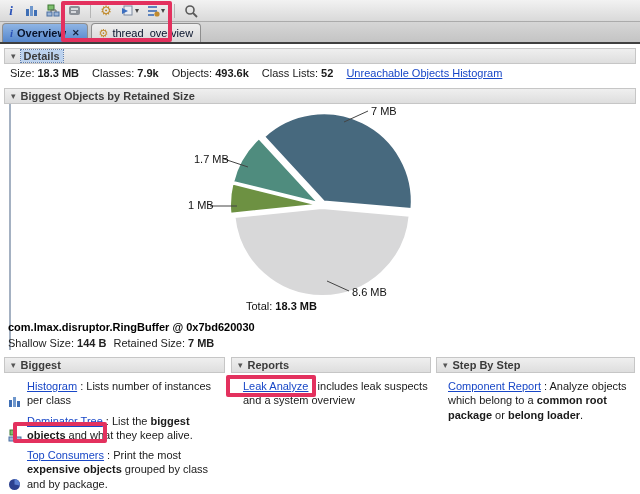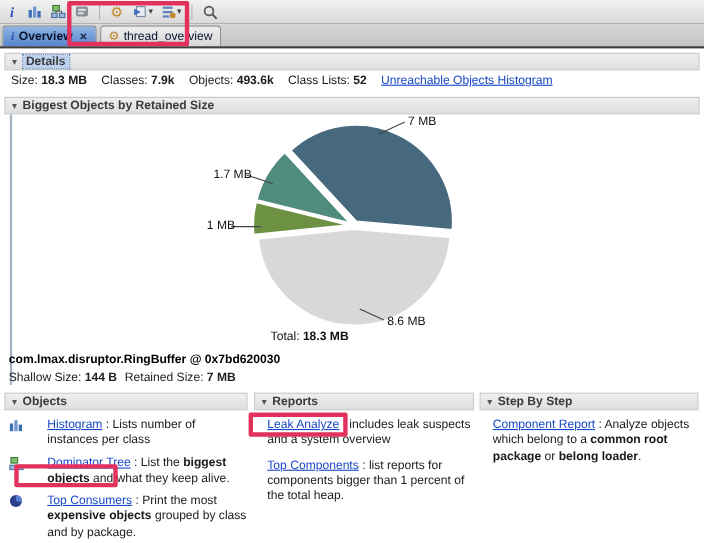--- a/index.html
+++ b/index.html
@@ -71,21 +71,21 @@
 
   .sel-obj { position:absolute; left:8px; top:321px; font-weight:bold; color:#000; }
   .sel-sizes { position:absolute; left:8px; top:337px; color:#222; }
   .sel-sizes .lab { margin-right:3px; }
   .sel-sizes b { margin-right:4px; }
 
   
   .col { position:absolute; top:357px; }
   .col .secbar { position:relative; }
   .col-body { padding:6px 0 0 4px; }
-  .item { display:flex; gap:21px; margin-bottom:6px; line-height:1.3; }
+  .item { display:flex; gap:5px; margin-bottom:6px; line-height:1.3;align-items:flex-end; }
   .item .ic { flex:0 0 14px; padding-top:1px; }
   .item .txt { flex:1; }
   .ritem { margin:0 0 8px 8px; line-height:1.3; }
 
   
   .ann { position:absolute; border:4px solid #e3315e; border-radius:2px; pointer-events:none; z-index:50; }
 
   svg { display:block; }
 </style>
 </head>
@@ -205,21 +205,21 @@
 
   <div class="sel-obj">com.lmax.disruptor.RingBuffer @ 0x7bd620030</div>
   <div class="sel-sizes">
     <span class="lab">Shallow Size:</span><b>144 B</b>
     <span class="lab">Retained Size:</span><b>7 MB</b>
   </div>
 
   <div class="col" style="left:4px; width:221px;">
     <div class="secbar" style="width:221px;">
       <span class="arrow">▾</span>
-      <span>Objects</span>
+      <span>Biggest</span>
     </div>
     <div class="col-body">
       <div class="item">
         <span class="ic">
             <svg width="13" height="13">
               <rect x="1" y="5" width="3" height="7" fill="#3f6fb5"></rect>
               <rect x="5" y="2" width="3" height="10" fill="#6f97cc"></rect>
               <rect x="9" y="6" width="3" height="6" fill="#3f6fb5"></rect>
             </svg>
           </span>
@@ -250,23 +250,20 @@
 
   <div class="col" style="left:231px; width:200px;">
     <div class="secbar" style="width:200px;">
       <span class="arrow">▾</span>
       <span>Reports</span>
     </div>
     <div class="col-body">
       <div class="ritem">
         <a class="lnk">Leak Analyze</a><span> : </span><span>includes leak suspects and a system overview</span>
       </div>
-      <div class="ritem">
-        <a class="lnk">Top Components</a><span> : </span><span>list reports for components bigger than 1 percent of the total heap.</span>
-      </div>
     </div>
   </div>
 
   <div class="col" style="left:436px; width:199px;">
     <div class="secbar" style="width:199px;">
       <span class="arrow">▾</span>
       <span>Step By Step</span>
     </div>
     <div class="col-body">
       <div class="ritem">

